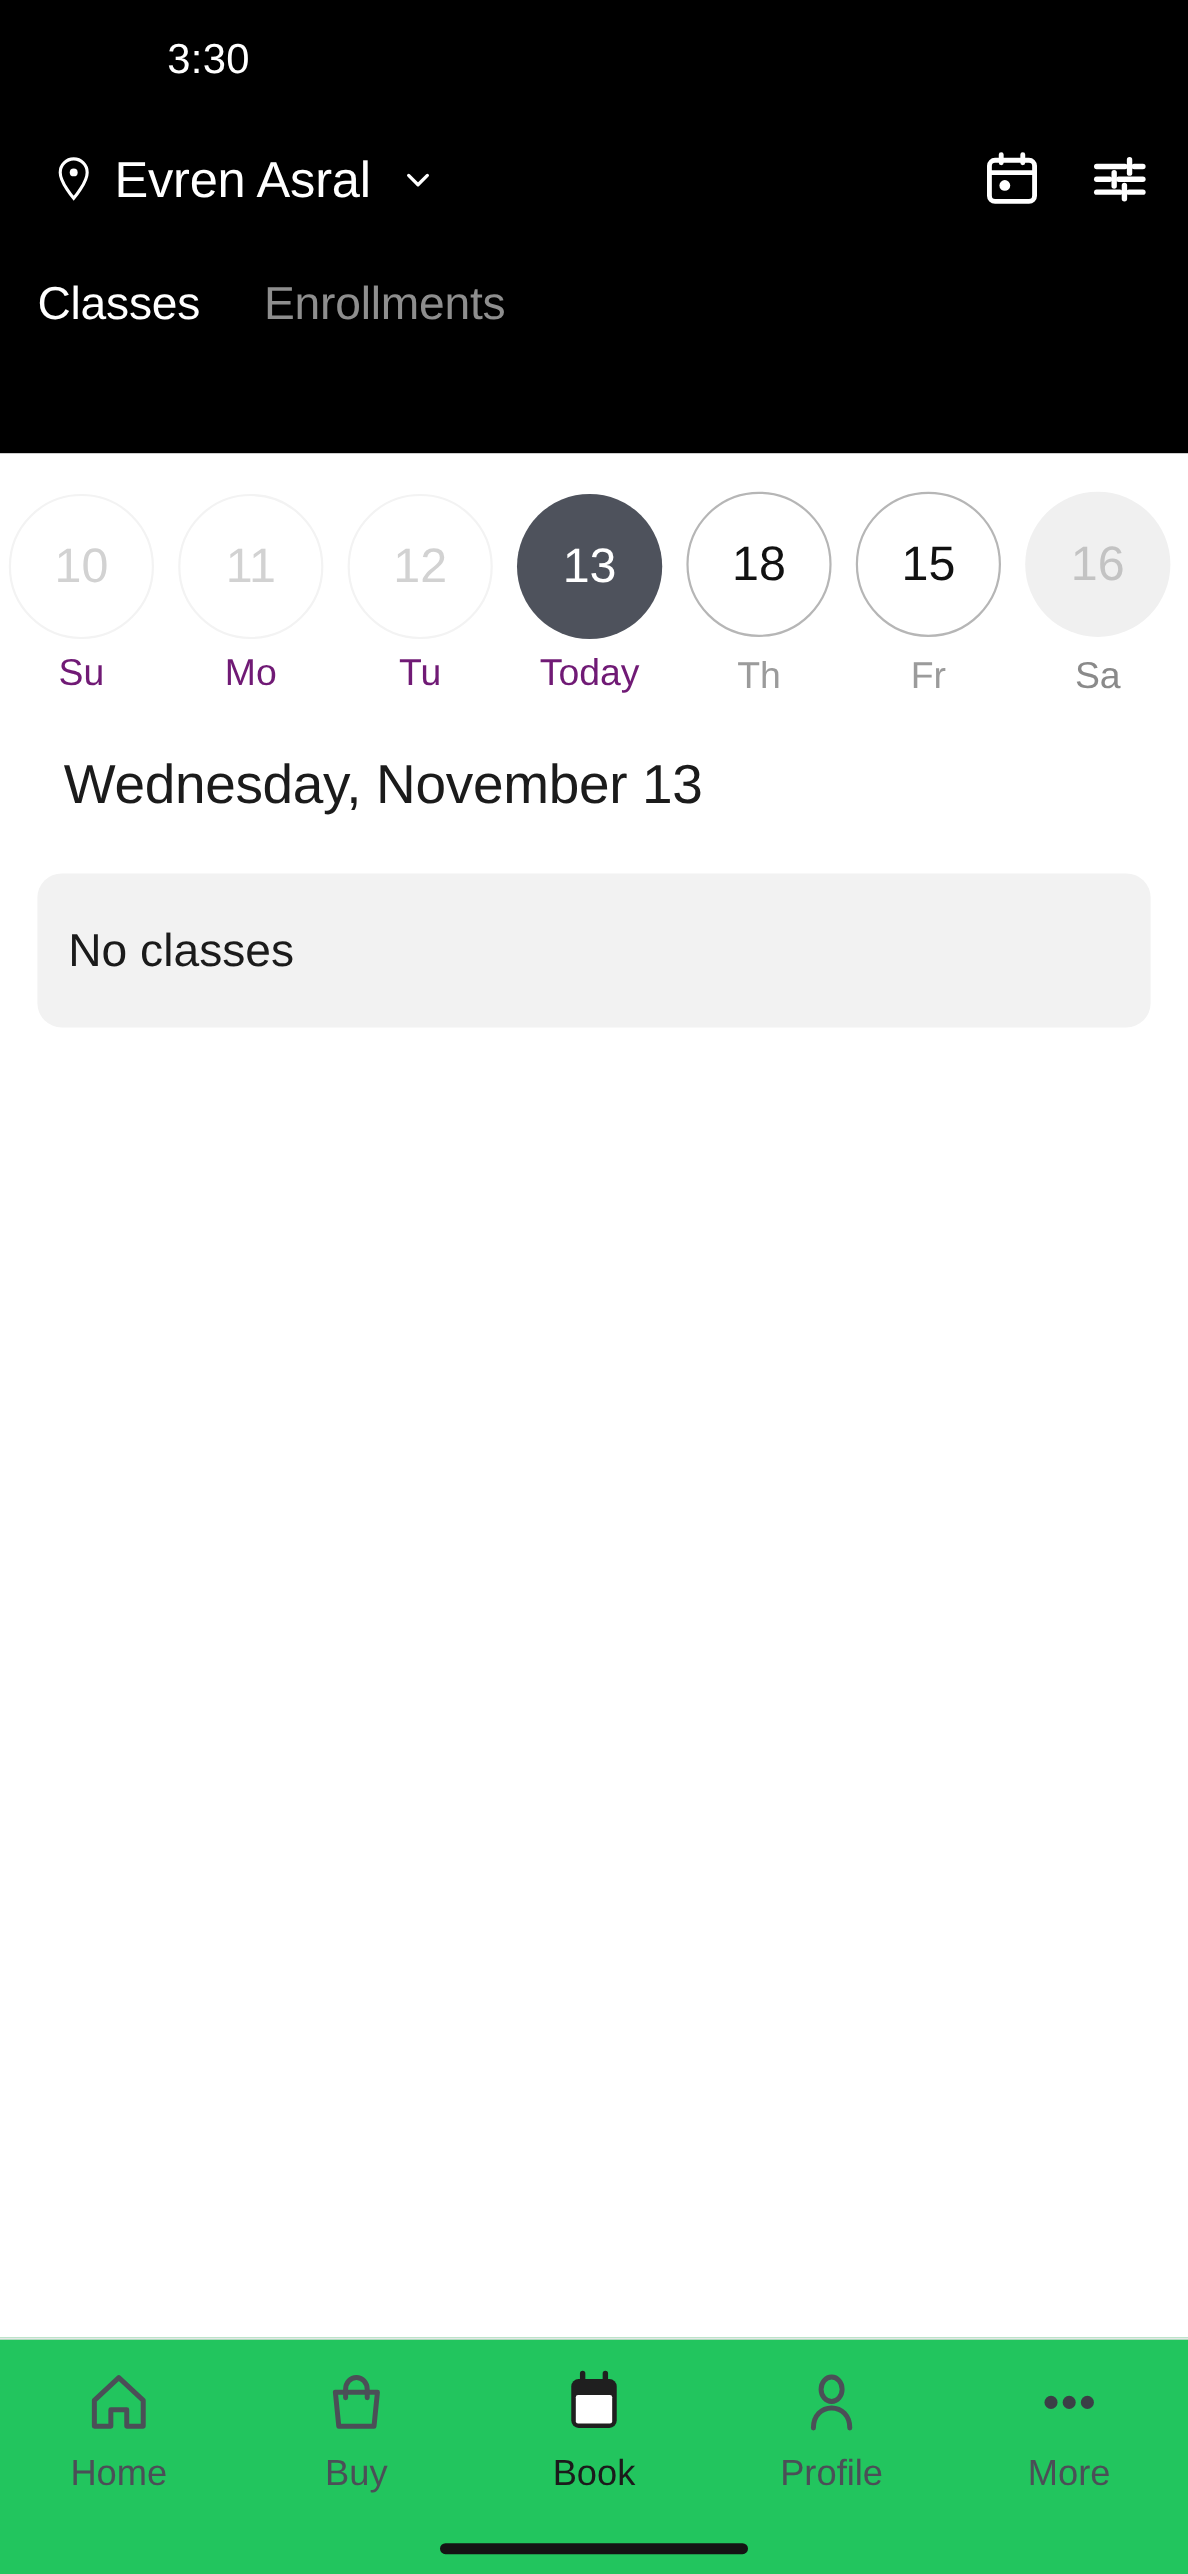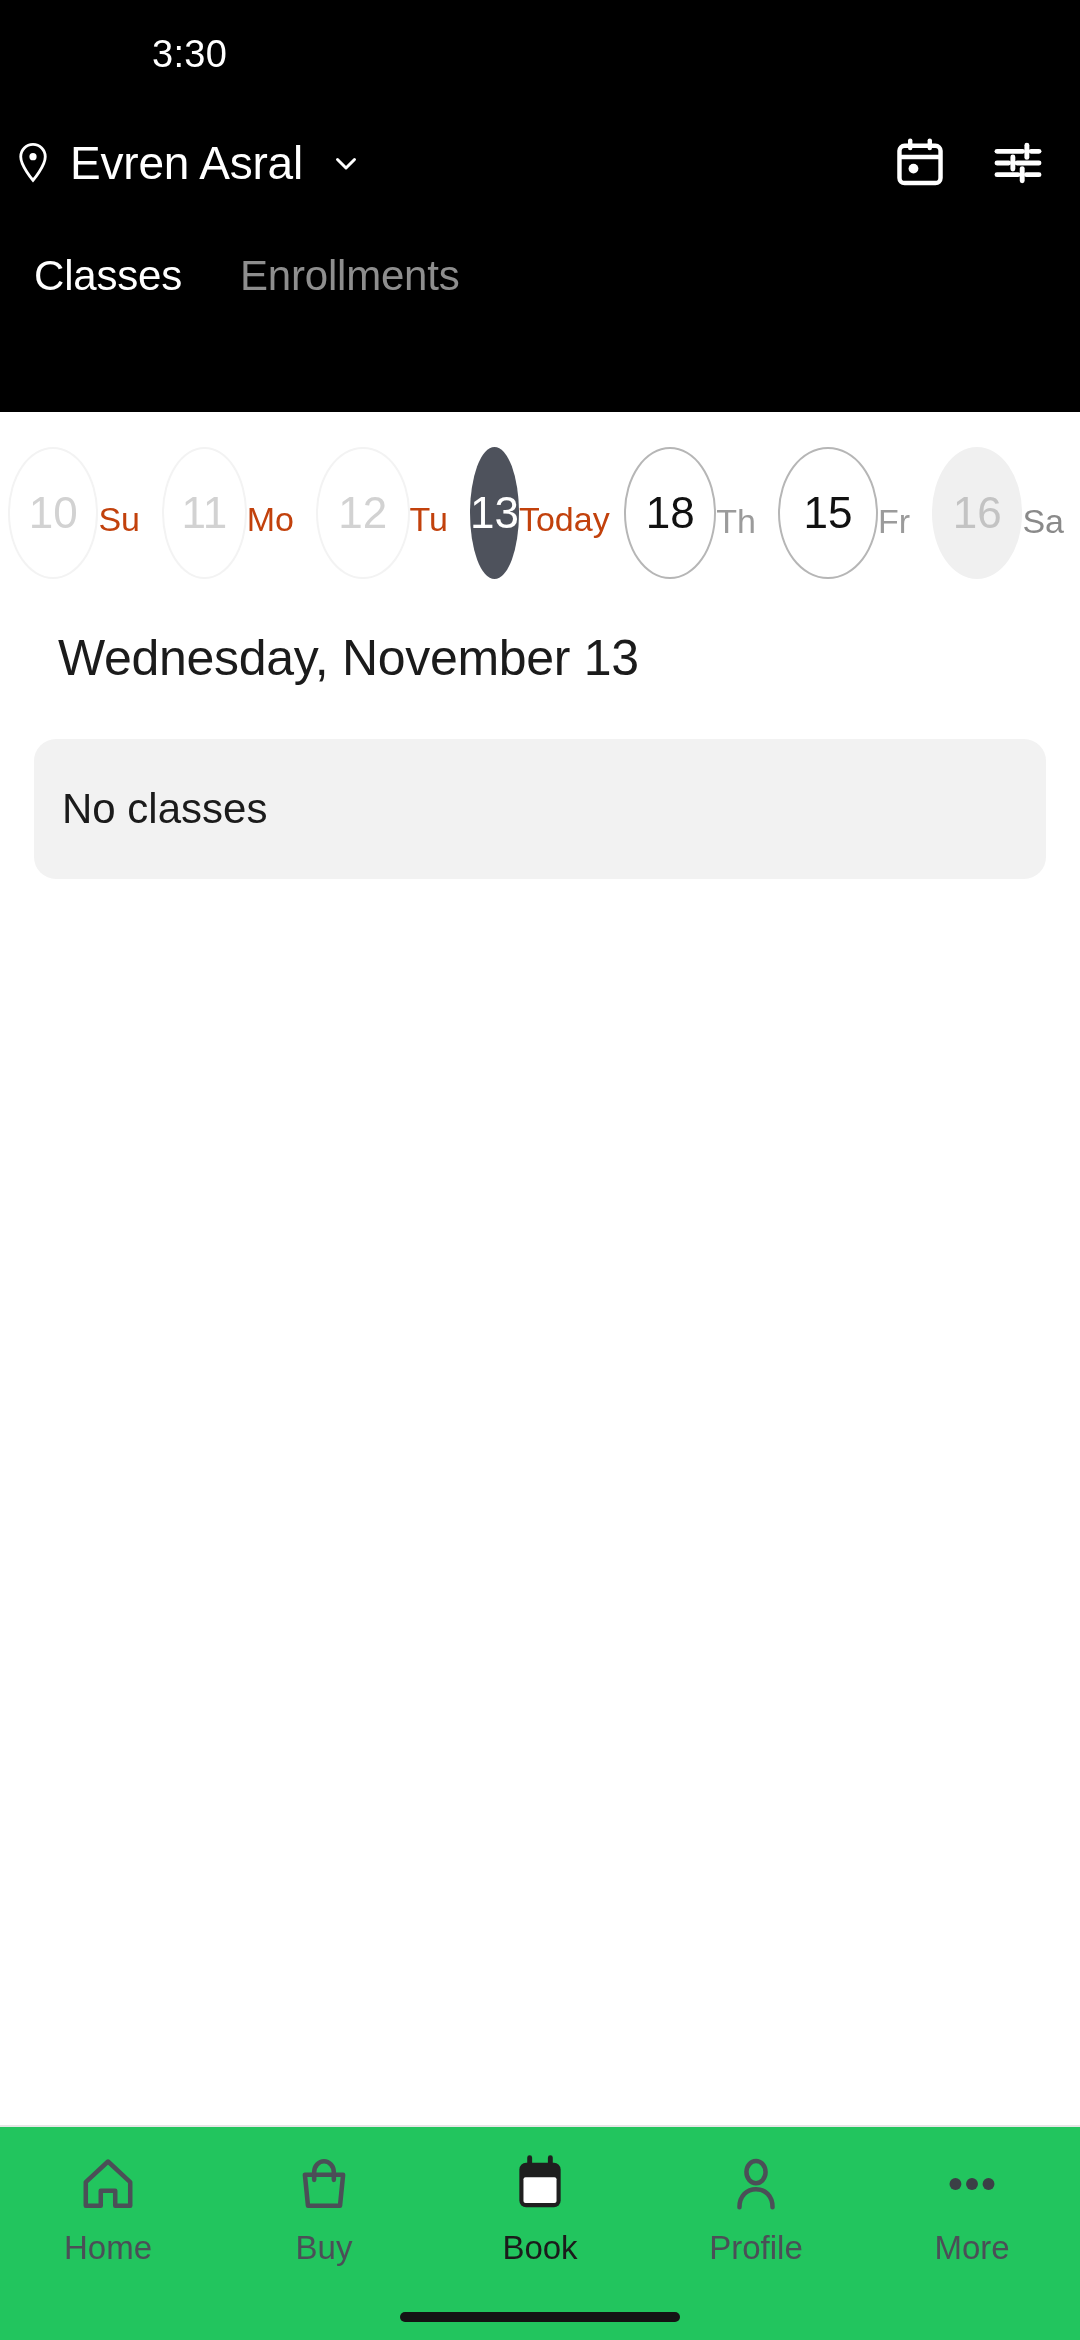--- a/index.html
+++ b/index.html
@@ -34,21 +34,21 @@
   .statusbar .clock {
     color: #ffffff;
     font-size: 38px;
     letter-spacing: 0.3px;
   }
 
   .appbar {
     height: 110px;
     display: flex;
     align-items: center;
-    padding: 0 34px 0 14px;
+    padding: 0 34px 0 48px;
     box-sizing: border-box;
   }
   .location-group {
     display: flex;
     align-items: center;
     gap: 18px;
     flex: 1;
   }
   .pin-icon { width: 38px; height: 44px; display: block; flex: 0 0 auto; }
   .location-name {
@@ -85,22 +85,23 @@
   .datestrip {
     display: flex;
     padding: 35px 0 0 8px;
     gap: 22px;
     overflow: hidden;
   }
   .daycell {
     width: 132px;
     flex: 0 0 auto;
     display: flex;
-    flex-direction: row;
-    align-items: center;
+    flex-direction: column;
+    align-items: center;
+    justify-content: center;
   }
   .daycircle {
     width: 132px;
     height: 132px;
     border-radius: 50%;
     box-sizing: border-box;
     display: flex;
     align-items: center;
     justify-content: center;
     font-size: 44px;
@@ -123,21 +124,21 @@
   .daycircle.weekend {
     background: #f0f0f0;
     border: none;
     color: #c3c3c3;
   }
   .daylabel {
     margin-top: 16px;
     font-size: 34px;
     color: #d2d2d2;
   }
-  .daylabel.dim { color: #c2410c; margin-top: 12px; }
+  .daylabel.dim { color: #701a75; margin-top: 12px; }
   .daylabel.mid { color: #9b9b9b; }
   .daylabel.dark { color: #8a8a8a; }
 
   
   .date-heading {
     margin: 50px 0 0 58px;
     font-size: 50px;
     color: #1b1b1b;
     letter-spacing: -0.3px;
   }

